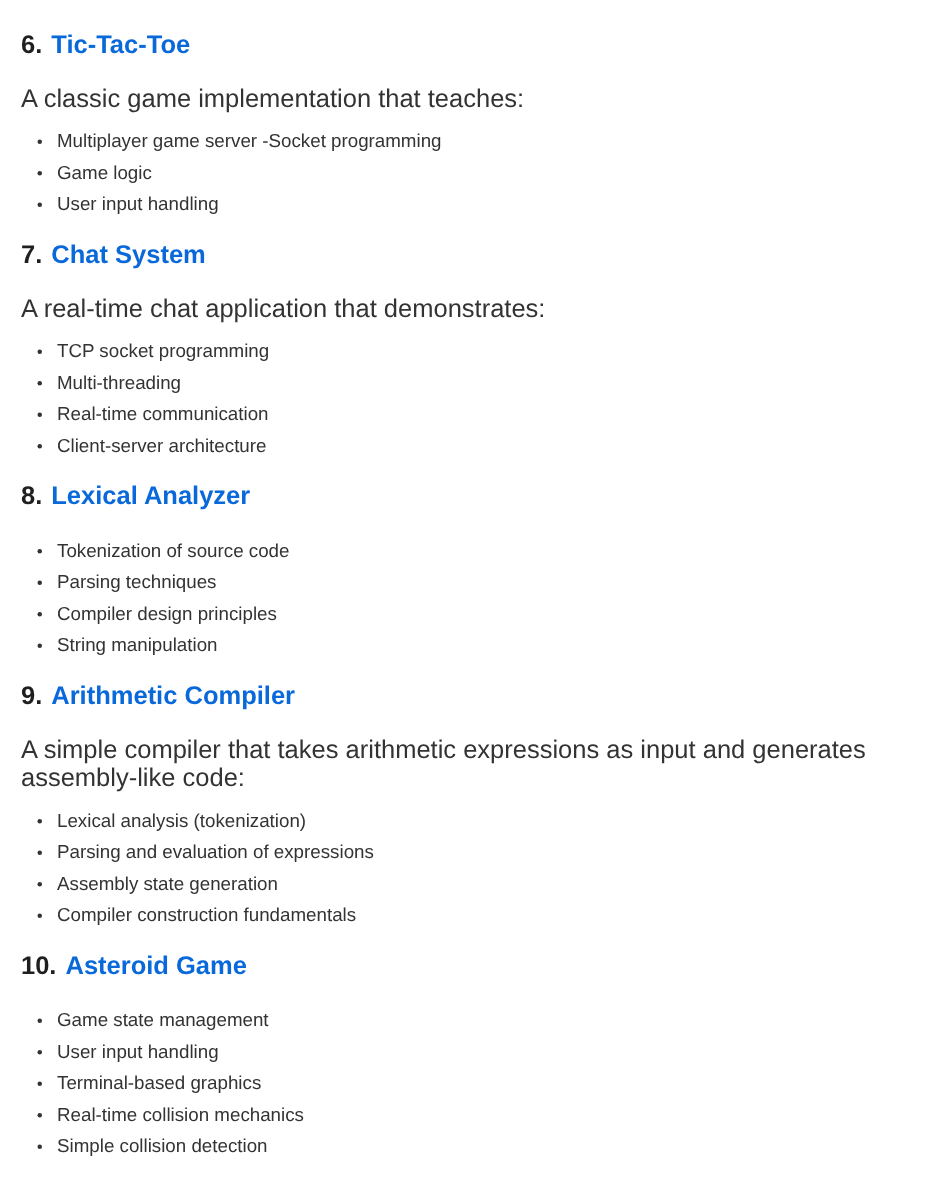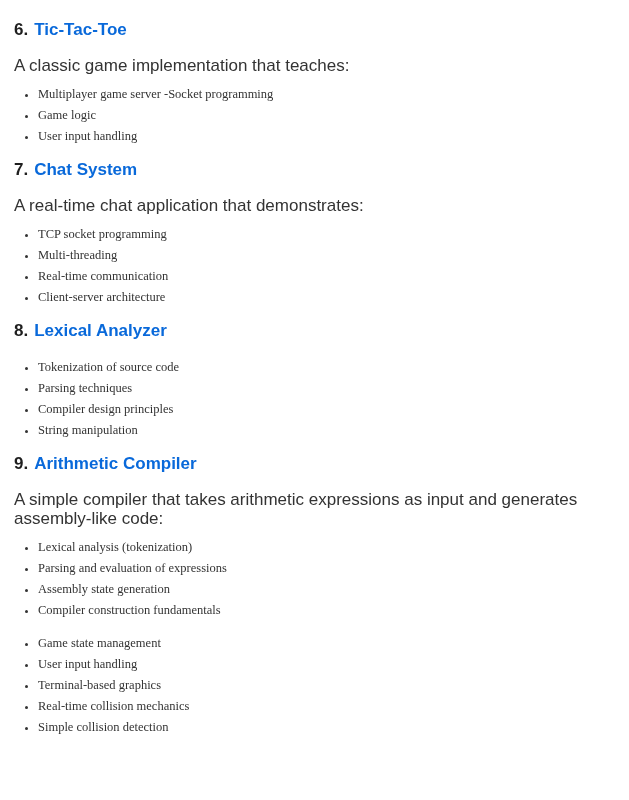--- a/index.html
+++ b/index.html
@@ -41,21 +41,20 @@
   p.intro {
     font-size: 17px;
     line-height: 19px;
     margin: 0 0 9px 0;
     color: var(--text-color);
   }
   ul.feature-list {
     margin: 0 0 12px 0;
     padding: 0 0 0 24px;
     color: var(--text-color);
-    font-family: Liberation Serif, serif;
   }
   ul.feature-list li {
     font-size: 12.5px;
     line-height: 21px;
     color: var(--text-color);
   }
   ul.feature-list li::marker {
     color: var(--text-color);
     font-size: 11px;
   }
@@ -109,20 +108,23 @@
     <p class="intro">A simple compiler that takes arithmetic expressions as input and generates assembly-like code:</p>
     <ul class="feature-list">
       <li>Lexical analysis (tokenization)</li>
       <li>Parsing and evaluation of expressions</li>
       <li>Assembly state generation</li>
       <li>Compiler construction fundamentals</li>
     </ul>
   </section>
 
   <section class="doc-section">
+    <h3 class="section-heading">
+      <span class="num">10.</span><a class="title-link">Asteroid Game</a>
+    </h3>
     <ul class="feature-list">
       <li>Game state management</li>
       <li>User input handling</li>
       <li>Terminal-based graphics</li>
       <li>Real-time collision mechanics</li>
       <li>Simple collision detection</li>
     </ul>
   </section>
 
 </main>

